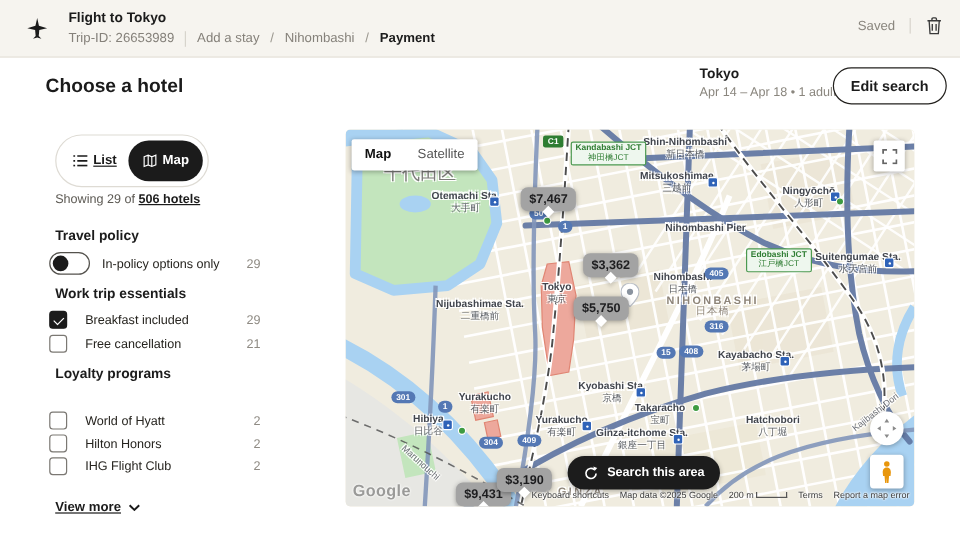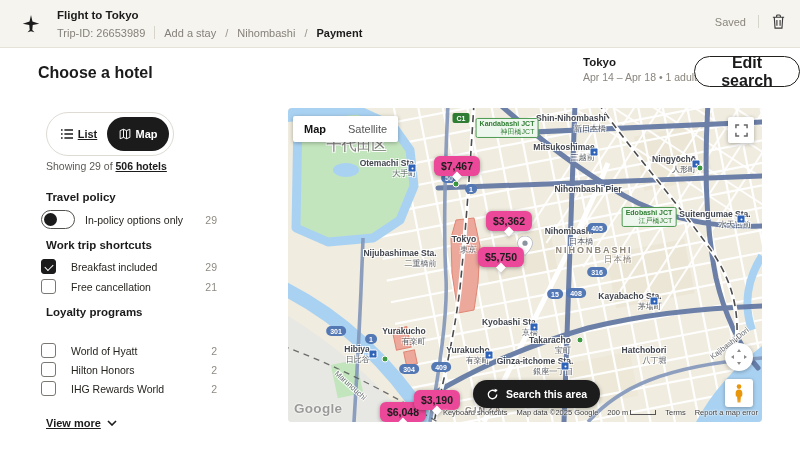--- a/index.html
+++ b/index.html
@@ -3,34 +3,34 @@
 <meta charset="utf-8">
 <style>
   * { margin:0; padding:0; box-sizing:border-box; }
   body { font-family:"Liberation Sans", sans-serif; background:#fff; }
   .page { position:relative; width:800px; height:449px; background:#fff; overflow:hidden; }
   .abs { position:absolute; }
 
   
   .topbar { position:absolute; left:0; top:0; width:800px; height:48px; background:#f6f4ef; border-bottom:1px solid #e5e2da; }
   .trip-title { position:absolute; left:57px; top:9px; font-size:11.5px; font-weight:700; color:#1b1b1b; }
-  .trip-meta { position:absolute; left:57px; top:26px; display:flex; align-items:center; gap:9px; font-size:11px; color:#85817a; }
+  .trip-meta { position:absolute; left:57px; top:26px; display:flex; align-items:flex-start; gap:9px; font-size:11px; color:#85817a; }
   .vdiv { width:1px; height:13px; background:#d7d4cc; }
   .crumb { color:#85817a; text-decoration:none; }
   .crumb.current { color:#1b1b1b; font-weight:700; }
   .crumb-sep { color:#9b978f; }
   .topbar-right { position:absolute; right:14px; top:13px; display:flex; align-items:center; gap:12px; }
   .saved-label { font-size:11px; color:#8a867e; }
 
   
   .page-title { position:absolute; left:38px; top:64px; font-size:16px; font-weight:700; color:#1b1b1b; }
   .search-summary { position:absolute; left:583px; top:56px; }
   .search-dest { font-size:11.5px; font-weight:700; color:#1b1b1b; }
   .search-dates { font-size:10.5px; color:#8a867e; margin-top:3px; }
-  .edit-search-btn { position:absolute; left:694px; top:56px; height:31px; padding:0 14px; background:#fff; border:1.5px solid #23211e; border-radius:16px; font-size:16px; font-weight:700; color:#1b1b1b; display:flex; align-items:center; cursor:pointer; font-family:inherit; }
+  .edit-search-btn { position:absolute; left:694px; top:56px; height:31px; padding:0 14px; background:#fff; border:1.5px solid #23211e; border-radius:16px; font-size:12px; font-weight:700; color:#1b1b1b; display:flex; align-items:center; cursor:pointer; font-family:inherit; }
 
   
   .view-toggle { position:absolute; left:46px; top:112px; width:128px; height:44px; border:1px solid #dedbd4; border-radius:22px; background:#fff; display:flex; align-items:center; padding:4px; }
   .vt-list { flex:1; display:flex; align-items:center; justify-content:center; gap:5px; font-size:11px; font-weight:700; color:#1b1b1b; cursor:pointer; }
   .vt-list .lbl { text-decoration:underline; }
   .vt-map { width:62px; height:34px; background:#1b1b1b; border-radius:17px; display:flex; align-items:center; justify-content:center; gap:5px; color:#fff; font-size:11px; font-weight:700; cursor:pointer; }
   .showing { position:absolute; left:46px; top:160px; font-size:10.5px; color:#5d5a54; }
   .showing a { color:#1b1b1b; font-weight:700; }
   .f-title { position:absolute; left:46px; font-size:11.5px; font-weight:700; color:#1b1b1b; }
   .f-row { position:absolute; left:41px; width:176px; display:flex; align-items:center; }
@@ -45,38 +45,38 @@
   .cb.disabled { border-color:#dcd9d2; background:#f6f4ef; }
   .f-row.disabled .f-label { color:#bdb9b1; }
   .f-row.disabled .f-count { color:#cfccc5; }
   .view-more { position:absolute; left:46px; top:417px; font-size:11px; font-weight:700; color:#1b1b1b; text-decoration:underline; display:flex; align-items:center; gap:6px; cursor:pointer; }
 
   
   .map { position:absolute; left:288px; top:108px; width:474px; height:314px; border-radius:4px; overflow:hidden; background:#f0ecdf; }
   .mlabel { position:absolute; transform:translate(-50%,-50%); text-align:center; line-height:1.15; white-space:nowrap;
             text-shadow:1px 1px 0 #fff,-1px -1px 0 #fff,1px -1px 0 #fff,-1px 1px 0 #fff; pointer-events:none; }
   .mlabel .en { font-size:8.5px; font-weight:700; color:#41454d; }
-  .mlabel .ja { font-size:8px; color:#5c6066;text-align:right; }
+  .mlabel .ja { font-size:8px; color:#5c6066; }
   .mlabel.city .en { font-size:11px; color:#7b7b78; letter-spacing:.5px; }
   .mlabel.city .ja { font-size:15px; color:#7b7b78; }
   .mlabel.district .en { font-size:9px; letter-spacing:2px; color:#8d8478; }
   .mlabel.district .ja { font-size:8.5px; color:#8d8478; letter-spacing:1px; }
   .mlabel.street { transform:translate(-50%,-50%) rotate(-38deg); }
   .mlabel.street .en { font-size:7.5px; font-weight:400; color:#6e7178; }
   .mlabel.street2 { transform:translate(-50%,-50%) rotate(42deg); }
   .mlabel.street2 .en { font-size:7.5px; font-weight:400; color:#6e7178; }
   .mlabel.jct { background:#eef7ee; border:1px solid #4b9950; border-radius:2px; padding:1px 3px; text-shadow:none; }
   .mlabel.jct .en { font-size:7px; color:#2f7d33; font-weight:700; }
   .mlabel.jct .ja { font-size:7px; color:#2f7d33; }
   .shield { position:absolute; transform:translate(-50%,-50%); background:#5478b4; color:#fff; font-size:7px; font-weight:700; padding:1.5px 4px; border-radius:7px; line-height:1; }
   .shield.green { background:#2e7d32; border-radius:2px; }
   .m-badge { position:absolute; width:9px; height:9px; background:#2f63b8; border:1px solid #fff; border-radius:2px; transform:translate(-50%,-50%); }
   .m-badge::after { content:""; position:absolute; left:2.5px; top:2.5px; width:2px; height:2px; background:#fff; border-radius:50%; }
   .tree { position:absolute; width:7px; height:7px; background:#3e9b41; border:1px solid #fff; border-radius:50%; transform:translate(-50%,-50%); }
-  .price-pin { position:absolute; transform:translate(-50%,-50%); background:#ec4899; border-radius:6px; padding:4px 7px; font-size:10.5px; font-weight:700; color:#1d1d1f; box-shadow:0 1px 4px rgba(0,0,0,.35); cursor:pointer; z-index:5; }
+  .price-pin { position:absolute; transform:translate(-50%,-50%); background:#a3a3a3; border-radius:6px; padding:4px 7px; font-size:10.5px; font-weight:700; color:#1d1d1f; box-shadow:0 1px 4px rgba(0,0,0,.35); cursor:pointer; z-index:5; }
   .price-pin::after { content:""; position:absolute; left:50%; bottom:-3.5px; width:7px; height:7px; background:#fff; transform:translateX(-50%) rotate(45deg); box-shadow:2px 2px 3px rgba(0,0,0,.12); }
   .hotel-pin { position:absolute; transform:translate(-50%,-100%); z-index:4; }
   .maptype { position:absolute; left:5px; top:8px; height:26px; background:#fff; box-shadow:0 1px 4px rgba(0,0,0,.3); border-radius:2px; display:flex; align-items:center; z-index:6; }
   .maptype button { border:0; background:none; font-family:inherit; font-size:11px; padding:0 11px; height:100%; cursor:pointer; }
   .maptype .sel { color:#111; font-weight:700; }
   .maptype .unsel { color:#565656; }
   .fullscreen-btn { position:absolute; right:8px; top:9px; width:26px; height:26px; background:#fff; border:0; border-radius:2px; box-shadow:0 1px 4px rgba(0,0,0,.3); cursor:pointer; display:flex; align-items:center; justify-content:center; z-index:6; }
   .pan-btn { position:absolute; right:9px; bottom:51px; width:28px; height:28px; border-radius:50%; background:#fff; border:0; box-shadow:0 1px 4px rgba(0,0,0,.3); cursor:pointer; display:flex; align-items:center; justify-content:center; z-index:6; }
   .pegman-btn { position:absolute; right:9px; bottom:15px; width:28px; height:28px; border-radius:3px; background:#fff; border:0; box-shadow:0 1px 4px rgba(0,0,0,.3); cursor:pointer; display:flex; align-items:center; justify-content:center; z-index:6; }
   .search-area-btn { position:absolute; left:185px; top:272px; height:28px; padding:0 13px; background:#1c1c1c; color:#fff; border:0; border-radius:14px; font-family:inherit; font-size:10.5px; font-weight:600; display:flex; align-items:center; gap:7px; cursor:pointer; z-index:7; box-shadow:0 1px 4px rgba(0,0,0,.3); }
@@ -143,21 +143,21 @@
 
   <div class="f-title" style="top:191px">Travel policy</div>
   <div class="f-row" style="top:210px">
     <span class="switch">
         <span class="knob"></span>
       </span>
     <span class="f-label">In-policy options only</span>
     <span class="f-count">29</span>
   </div>
 
-  <div class="f-title" style="top:239px">Work trip shortcuts</div>
+  <div class="f-title" style="top:239px">Work trip essentials</div>
   <div class="f-row" style="top:259px">
     <span class="cb checked"></span>
     <span class="f-label">Breakfast included</span>
     <span class="f-count">29</span>
   </div>
   <div class="f-row" style="top:279px">
     <span class="cb"></span>
     <span class="f-label">Free cancellation</span>
     <span class="f-count">21</span>
   </div>
@@ -168,21 +168,21 @@
     <span class="f-label">World of Hyatt</span>
     <span class="f-count">2</span>
   </div>
   <div class="f-row" style="top:362px">
     <span class="cb"></span>
     <span class="f-label">Hilton Honors</span>
     <span class="f-count">2</span>
   </div>
   <div class="f-row" style="top:381px">
     <span class="cb"></span>
-    <span class="f-label">IHG Rewards World</span>
+    <span class="f-label">IHG Flight Club</span>
     <span class="f-count">2</span>
   </div>
 
   <div class="view-more">
     <span>View more</span>
     <svg width="10" height="6" viewBox="0 0 10 6">
       <path d="M1 1 L5 5 L9 1" fill="none" stroke="#1b1b1b" stroke-width="1.6"></path>
     </svg>
   </div>
 
@@ -369,21 +369,21 @@
     <span class="tree" style="left:412px;top:60px"></span>
 
     <svg class="hotel-pin" style="left:237px;top:148px" width="16" height="20" viewBox="0 0 16 20">
       <path d="M8 0 C3.6 0 0.5 3.2 0.5 7.2 C0.5 12.2 8 19.5 8 19.5 S15.5 12.2 15.5 7.2 C15.5 3.2 12.4 0 8 0 Z" fill="#ffffff" stroke="#b9bec6" stroke-width="1"></path>
       <circle cx="8" cy="7.2" r="2.6" fill="#8a939f"></circle>
     </svg>
 
     <div class="price-pin" style="left:169px;top:58px">$7,467</div>
     <div class="price-pin" style="left:221px;top:113px">$3,362</div>
     <div class="price-pin" style="left:213px;top:149px">$5,750</div>
-    <div class="price-pin" style="left:115px;top:304px">$6,048</div>
+    <div class="price-pin" style="left:115px;top:304px">$9,431</div>
     <div class="price-pin" style="left:149px;top:292px">$3,190</div>
 
     <div class="maptype">
       <button class="sel">Map</button>
       <button class="unsel">Satellite</button>
     </div>
 
     <button class="fullscreen-btn">
       <svg width="13" height="13" viewBox="0 0 14 14">
         <path d="M1 4.5 V1 H4.5 M9.5 1 H13 V4.5 M13 9.5 V13 H9.5 M4.5 13 H1 V9.5" fill="none" stroke="#666" stroke-width="1.6"></path>

